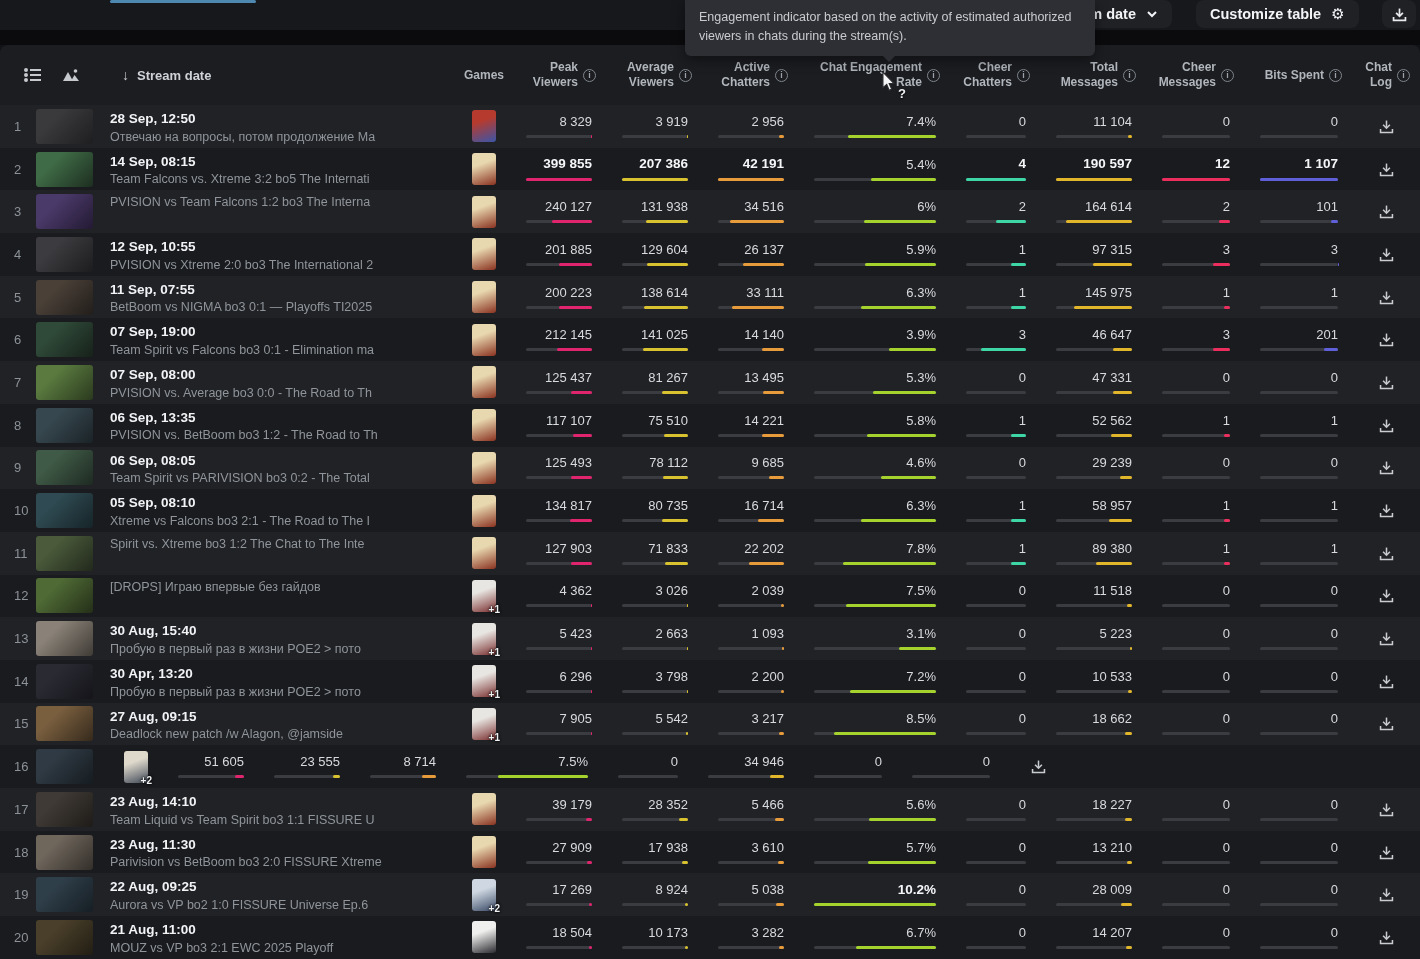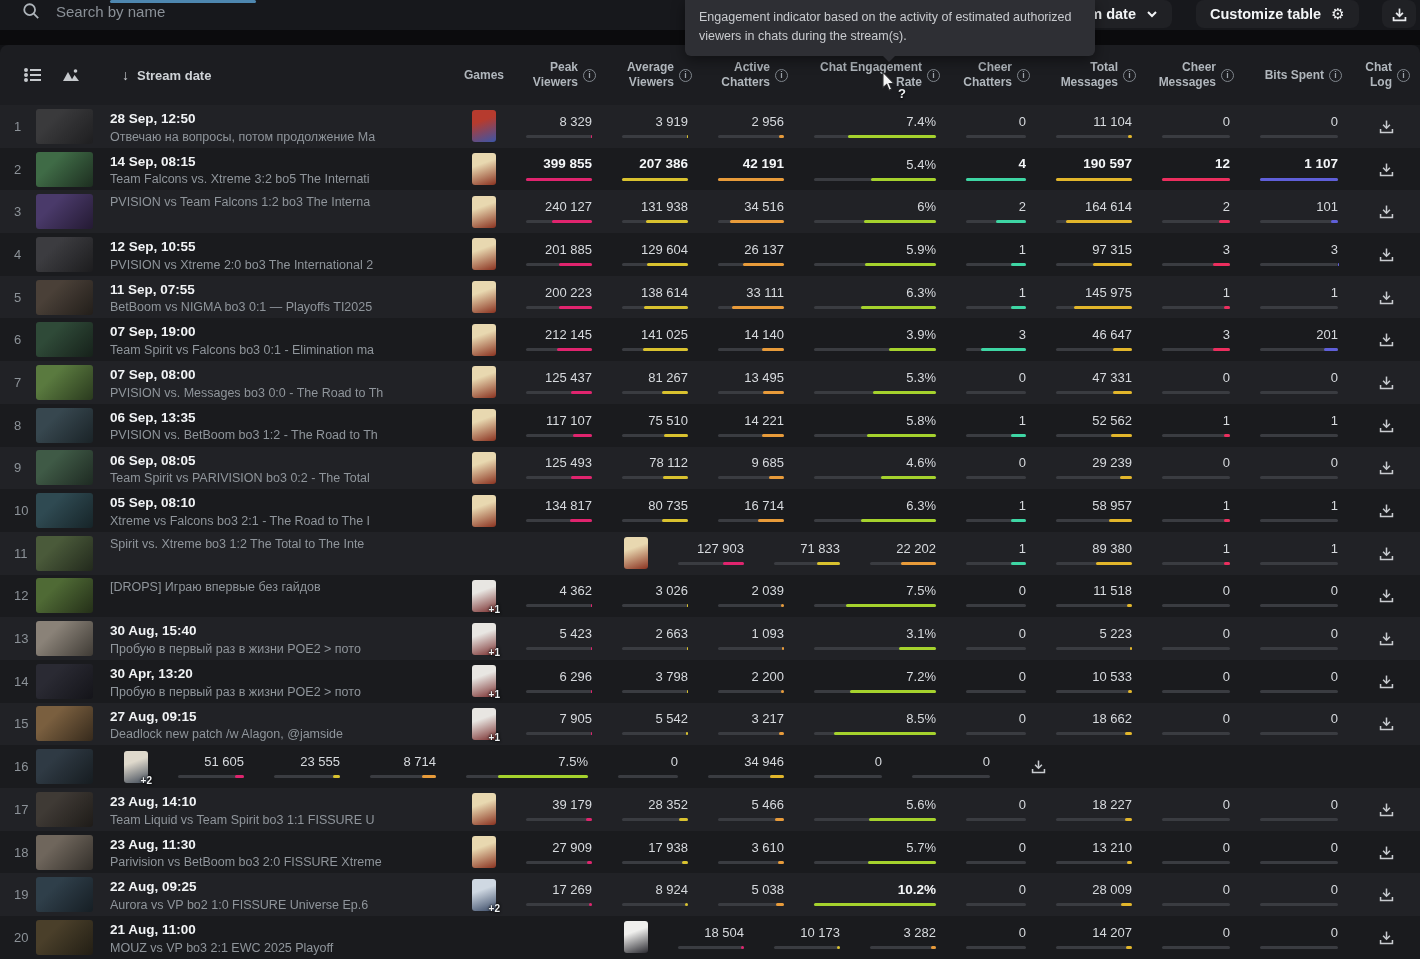--- a/index.html
+++ b/index.html
@@ -60,27 +60,20 @@
   .chev { width:12px; height:12px; }
   .gear { font-family:"DejaVu Sans",sans-serif; font-size:15px; font-weight:normal; }
   .cursor-help { position:absolute; left:881px; top:72px; z-index:60; display:flex; align-items:flex-start; }
   .cursor-q { color:#f0f2f4; font-size:13px; font-weight:bold; margin:14px 0 0 2px; text-shadow:0 1px 2px #000; }
 </style>
 </head>
 <body>
 
 <div class="topbar">
   <div class="tab-indicator"></div>
-  <div class="search-wrap">
-    <svg class="search-icon" viewBox="0 0 20 20" fill="none" stroke="#aeb4ba" stroke-width="2">
-        <circle cx="8.5" cy="8.5" r="6"></circle>
-        <line x1="13" y1="13" x2="18" y2="18"></line>
-      </svg>
-    <input class="search-input" placeholder="Search by name" style="">
-  </div>
   <div class="btn-pill" id="filter-btn">
     <span>m date</span>
     <svg class="chev" viewBox="0 0 12 12" fill="none" stroke="#f2f4f6" stroke-width="2">
         <polyline points="2,4 6,8 10,4"></polyline>
       </svg>
   </div>
   <div class="btn-pill" id="customize-btn">
     <span>Customize table</span>
     <span class="gear">⚙</span>
   </div>
@@ -626,21 +619,21 @@
     </div>
   </div>
 
   <div class="row">
     <div class="c-num">7</div>
     <div class="c-thumb">
           <div class="thumb" style="background: linear-gradient(135deg, rgb(90, 122, 63) 30%, rgb(42, 58, 30));"></div>
         </div>
     <div class="c-title">
       <div class="t-date">07 Sep, 08:00</div>
-      <div class="t-sub">PVISION vs. Messages bo3 0:0 - The Road to Th</div>
+      <div class="t-sub">PVISION vs. Average bo3 0:0 - The Road to Th</div>
     </div>
     <div class="c-game">
           <div class="cover" style="background: linear-gradient(160deg, rgb(232, 216, 176) 35%, rgb(138, 50, 32));"></div>
         </div>
     <div style="display:flex">
           <div class="c-metric w-peak">
             <div class="mval">125 437</div>
             <div class="track">
               <div class="fill" style="width: 31.3706%; background: rgb(224, 36, 110);"></div>
             </div>
@@ -909,21 +902,21 @@
           </svg>
     </div>
   </div>
 
   <div class="row">
     <div class="c-num">11</div>
     <div class="c-thumb">
           <div class="thumb" style="background: linear-gradient(135deg, rgb(74, 90, 58) 30%, rgb(34, 41, 28));"></div>
         </div>
     <div class="c-title">
-      <div class="t-sub">Spirit vs. Xtreme bo3 1:2 The Total to The Inte</div>
+      <div class="t-sub">Spirit vs. Xtreme bo3 1:2 The Chat to The Inte</div>
     </div>
     <div class="c-game">
           <div class="cover" style="background: linear-gradient(160deg, rgb(232, 216, 176) 35%, rgb(138, 50, 32));"></div>
         </div>
     <div style="display:flex">
           <div class="c-metric w-peak">
             <div class="mval">127 903</div>
             <div class="track">
               <div class="fill" style="width: 31.9873%; background: rgb(224, 36, 110);"></div>
             </div>
@@ -931,20 +924,26 @@
           <div class="c-metric w-avg">
             <div class="mval">71 833</div>
             <div class="track">
               <div class="fill" style="width: 34.6373%; background: rgb(217, 194, 47);"></div>
             </div>
           </div>
           <div class="c-metric w-active">
             <div class="mval">22 202</div>
             <div class="track">
               <div class="fill" style="width: 52.6226%; background: rgb(232, 155, 58);"></div>
+            </div>
+          </div>
+          <div class="c-metric w-eng">
+            <div class="mval">7.8%</div>
+            <div class="track">
+              <div class="fill" style="width: 76.4706%; background: rgb(165, 210, 45);"></div>
             </div>
           </div>
           <div class="c-metric w-cheer_ch">
             <div class="mval">1</div>
             <div class="track">
               <div class="fill" style="width: 25%; background: rgb(62, 214, 164);"></div>
             </div>
           </div>
           <div class="c-metric w-total_msg">
             <div class="mval">89 380</div>
@@ -1573,20 +1572,26 @@
             <div class="track">
               <div class="fill" style="width: 4.90535%; background: rgb(217, 194, 47);"></div>
             </div>
           </div>
           <div class="c-metric w-active">
             <div class="mval">3 282</div>
             <div class="track">
               <div class="fill" style="width: 7.77891%; background: rgb(232, 155, 58);"></div>
             </div>
           </div>
+          <div class="c-metric w-eng">
+            <div class="mval">6.7%</div>
+            <div class="track">
+              <div class="fill" style="width: 65.6863%; background: rgb(165, 210, 45);"></div>
+            </div>
+          </div>
           <div class="c-metric w-cheer_ch">
             <div class="mval">0</div>
             <div class="track">
               <div class="fill" style="width: 0%; background: rgb(62, 214, 164);"></div>
             </div>
           </div>
           <div class="c-metric w-total_msg">
             <div class="mval">14 207</div>
             <div class="track">
               <div class="fill" style="width: 7.45395%; background: rgb(226, 182, 43);"></div>

